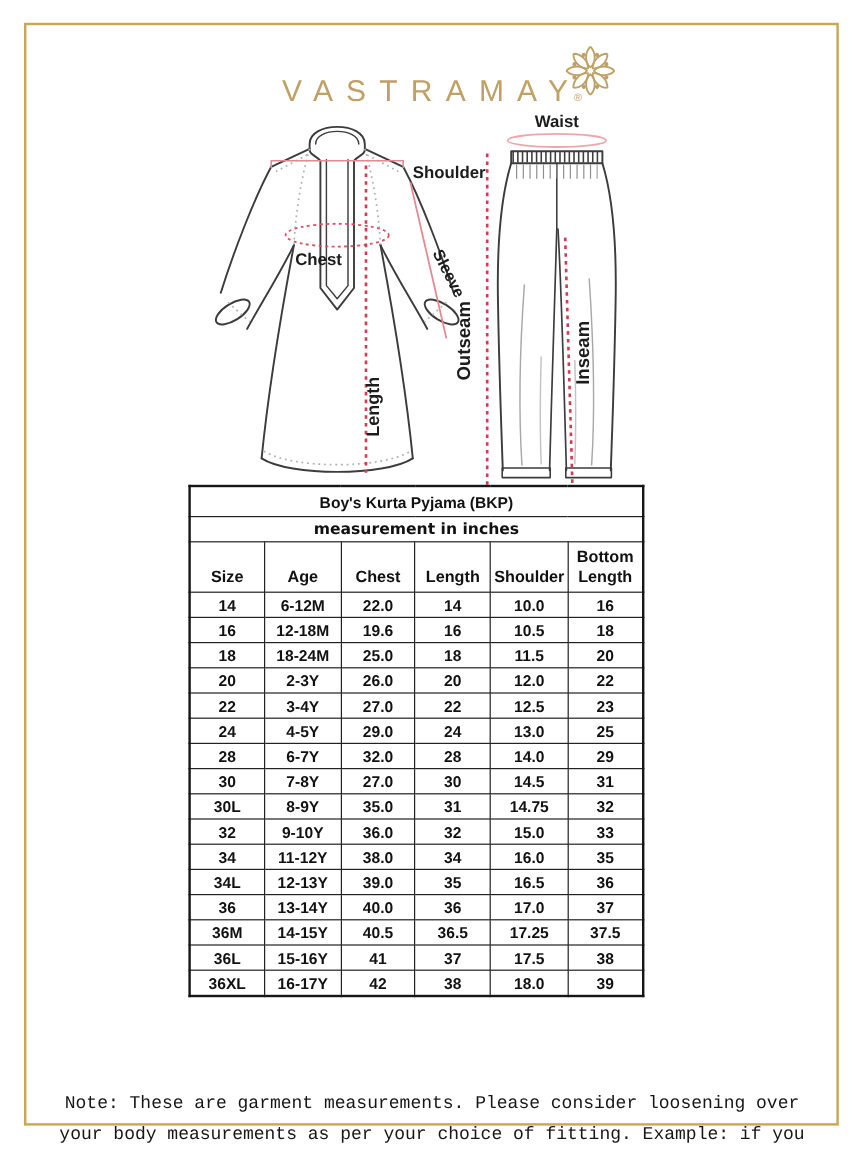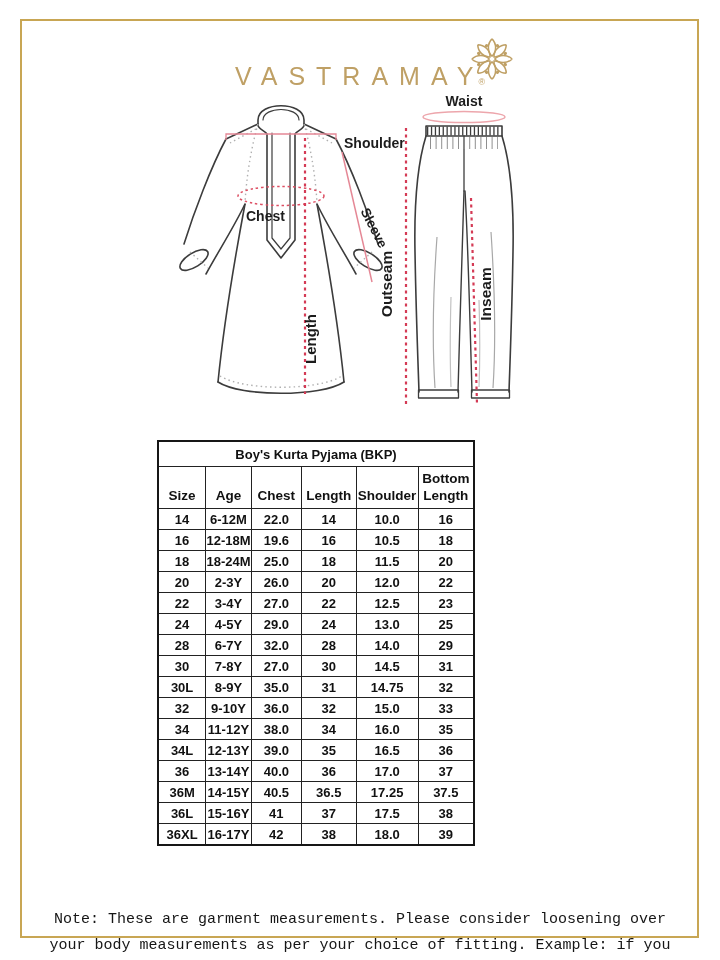--- a/index.html
+++ b/index.html
@@ -13,21 +13,21 @@
   .logo-inner{position:relative;display:inline-block;}
   .logo-text{font-size:25px;letter-spacing:11px;color:#bfa065;font-weight:400;}
   .logo-reg{font-size:9px;color:#bfa065;vertical-align:baseline;margin-left:-6px;}
   .logo-ornament{position:absolute;right:-30px;top:-26px;}
 
   
   .diagram{position:absolute;left:146px;top:92px;}
   .diagram text{font-family:"Liberation Sans",sans-serif;font-weight:600;fill:#1c1c1c;}
 
   
-  .size-table-wrap{position:absolute;left:157px;top:440px;width:318px;}
+  .size-table-wrap{position:absolute;left:157px;top:404px;width:380px;}
   table.size-table{border-collapse:collapse;width:100%;border:2px solid #161616;
         font-family:"Liberation Sans",sans-serif;color:#111;}
   table.size-table td,table.size-table th{border:1.4px solid #222;text-align:center;
         font-weight:700;font-size:13px;padding:0;}
   .t-title{font-size:15px;height:24px;border-bottom:1.4px solid #222;}
   .t-subtitle{font-family:"DejaVu Sans",sans-serif;font-size:11px;height:20px;
         border-bottom:2px solid #161616;}
   tr.head-row th{height:38px;vertical-align:bottom;padding-bottom:3px;font-size:13.5px;line-height:1.25;}
   tbody.size-body td{height:20px;}
 
@@ -158,20 +158,23 @@
           <col style="width:70px">
           <col style="width:65px">
         <col style="width:66px">
           <col style="width:65px">
           <col style="width:65px">
       </colgroup>
       <thead>
         <tr>
           <td class="t-title" colspan="6">Boy's Kurta Pyjama (BKP)</td>
         </tr>
+        <tr>
+          <td class="t-subtitle" colspan="6">measurement in inches</td>
+        </tr>
         <tr class="head-row">
             <th>Size</th>
             <th>Age</th>
             <th>Chest</th>
             <th>Length</th>
             <th>Shoulder</th>
             <th>Bottom Length</th>
           </tr>
       </thead>
       <tbody class="size-body">

